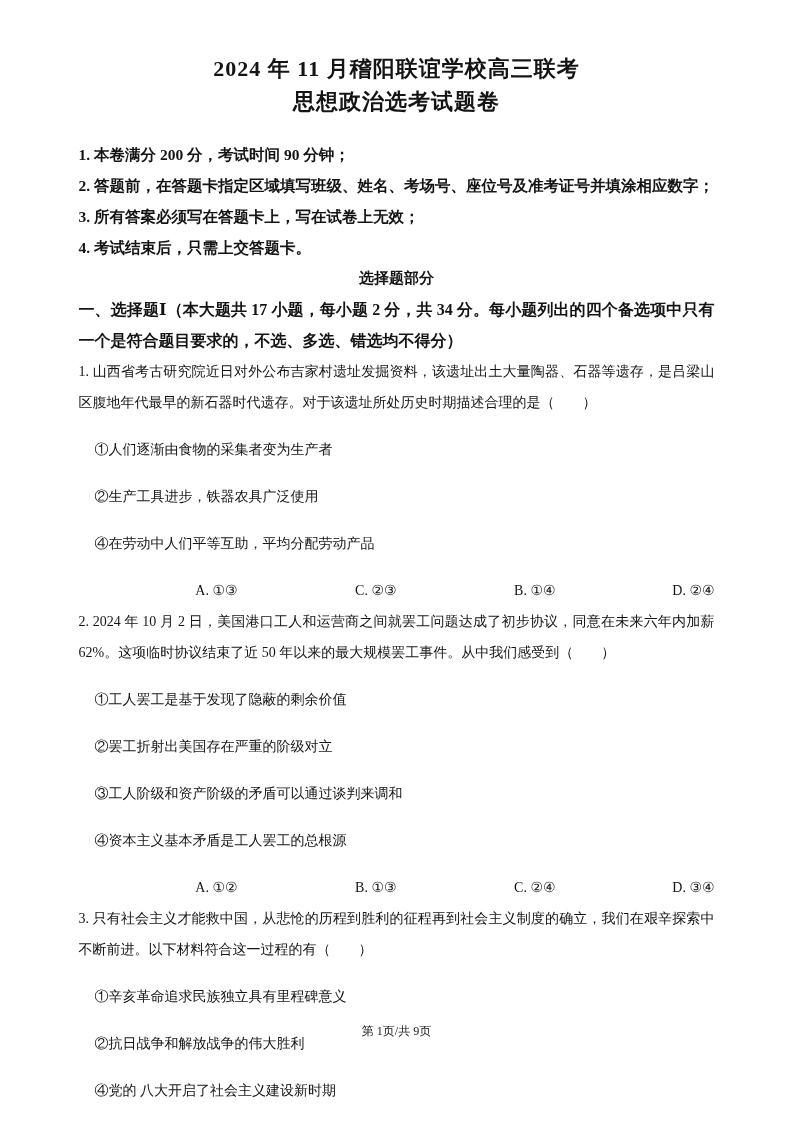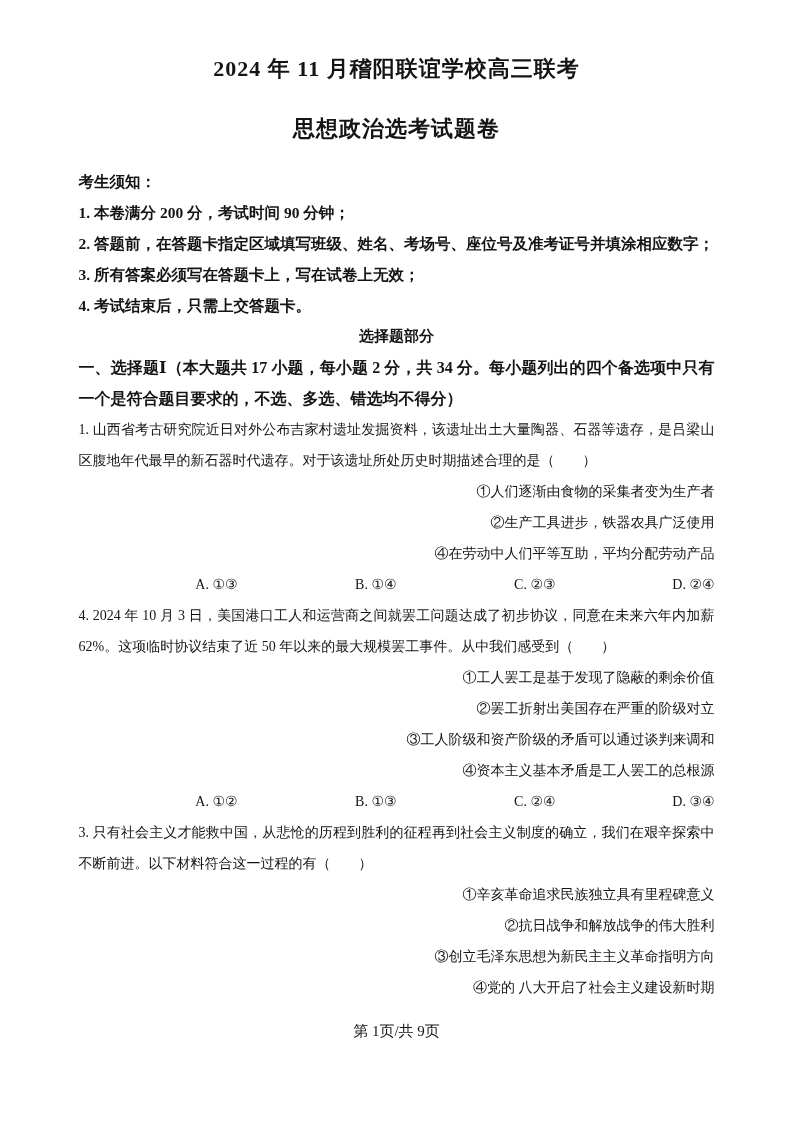--- a/index.html
+++ b/index.html
@@ -22,21 +22,21 @@
   }
   .title {
     text-align: center;
     font-size: 22px;
     font-weight: bold;
     line-height: 30px;
     margin: 0;
     letter-spacing: 1px;
   }
   .title.second {
-    margin-top: 30px;
+    margin-top: 3px;
   }
   .notice {
     margin-top: 22px;
     font-weight: bold;
     font-size: 15.5px;
     line-height: 31px;
   }
   .notice-item {
     white-space: nowrap;
   }
@@ -54,93 +54,90 @@
   }
   .q-block {
     font-size: 14px;
     line-height: 31px;
   }
   .stem {
     margin: 0;
     text-align: justify;
   }
   .statement {
-    margin: 0;
-    text-align: right;
+    margin: 16px;
   }
   .choices {
     display: grid;
     grid-template-columns: 1fr 1fr 1fr 1fr;
   }
   .choice {
     text-align: right;
     margin-left: 36px;
   }
   .footer {
     position: absolute;
     top: 1020px;
     left: 0;
     width: 100%;
     text-align: center;
-    font-size: 15px;
+    font-size: 12px;
     line-height: 22px;
   }
 </style>
 </head>
 <body>
 
 <div class="page">
   <div class="content">
 
     <h1 class="title">2024 年 11 月稽阳联谊学校高三联考</h1>
     <h1 class="title second">思想政治选考试题卷</h1>
 
     <div class="notice">
-      <div>考生须知：</div>
       <div class="notice-item">1. 本卷满分 200 分，考试时间 90 分钟；</div>
       <div class="notice-item">2. 答题前，在答题卡指定区域填写班级、姓名、考场号、座位号及准考证号并填涂相应数字；</div>
       <div class="notice-item">3. 所有答案必须写在答题卡上，写在试卷上无效；</div>
       <div class="notice-item">4. 考试结束后，只需上交答题卡。</div>
     </div>
 
     <div class="part-heading">选择题部分</div>
 
     <div class="instruction">一、选择题Ⅰ（本大题共 17 小题，每小题 2 分，共 34 分。每小题列出的四个备选项中只有一个是符合题目要求的，不选、多选、错选均不得分）</div>
 
     <div class="q-block">
       <p class="stem">1. 山西省考古研究院近日对外公布吉家村遗址发掘资料，该遗址出土大量陶器、石器等遗存，是吕梁山区腹地年代最早的新石器时代遗存。对于该遗址所处历史时期描述合理的是（　　）</p>
       <div class="statement">①人们逐渐由食物的采集者变为生产者</div>
       <div class="statement">②生产工具进步，铁器农具广泛使用</div>
       <div class="statement">④在劳动中人们平等互助，平均分配劳动产品</div>
       <div class="choices">
         <span class="choice">A. ①③</span>
+        <span class="choice">C. ②③</span>
         <span class="choice">B. ①④</span>
-        <span class="choice">C. ②③</span>
         <span class="choice">D. ②④</span>
       </div>
     </div>
 
     <div class="q-block">
-      <p class="stem">4. 2024 年 10 月 3 日，美国港口工人和运营商之间就罢工问题达成了初步协议，同意在未来六年内加薪 62%。这项临时协议结束了近 50 年以来的最大规模罢工事件。从中我们感受到（　　）</p>
+      <p class="stem">2. 2024 年 10 月 2 日，美国港口工人和运营商之间就罢工问题达成了初步协议，同意在未来六年内加薪 62%。这项临时协议结束了近 50 年以来的最大规模罢工事件。从中我们感受到（　　）</p>
       <div class="statement">①工人罢工是基于发现了隐蔽的剩余价值</div>
       <div class="statement">②罢工折射出美国存在严重的阶级对立</div>
       <div class="statement">③工人阶级和资产阶级的矛盾可以通过谈判来调和</div>
       <div class="statement">④资本主义基本矛盾是工人罢工的总根源</div>
       <div class="choices">
         <span class="choice">A. ①②</span>
         <span class="choice">B. ①③</span>
         <span class="choice">C. ②④</span>
         <span class="choice">D. ③④</span>
       </div>
     </div>
 
     <div class="q-block">
       <p class="stem">3. 只有社会主义才能救中国，从悲怆的历程到胜利的征程再到社会主义制度的确立，我们在艰辛探索中不断前进。以下材料符合这一过程的有（　　）</p>
       <div class="statement">①辛亥革命追求民族独立具有里程碑意义</div>
       <div class="statement">②抗日战争和解放战争的伟大胜利</div>
-      <div class="statement">③创立毛泽东思想为新民主主义革命指明方向</div>
       <div class="statement">④党的 八大开启了社会主义建设新时期</div>
     </div>
 
   </div>
 
   <div class="footer">第 1页/共 9页</div>
 </div>
 
 </body></html>

